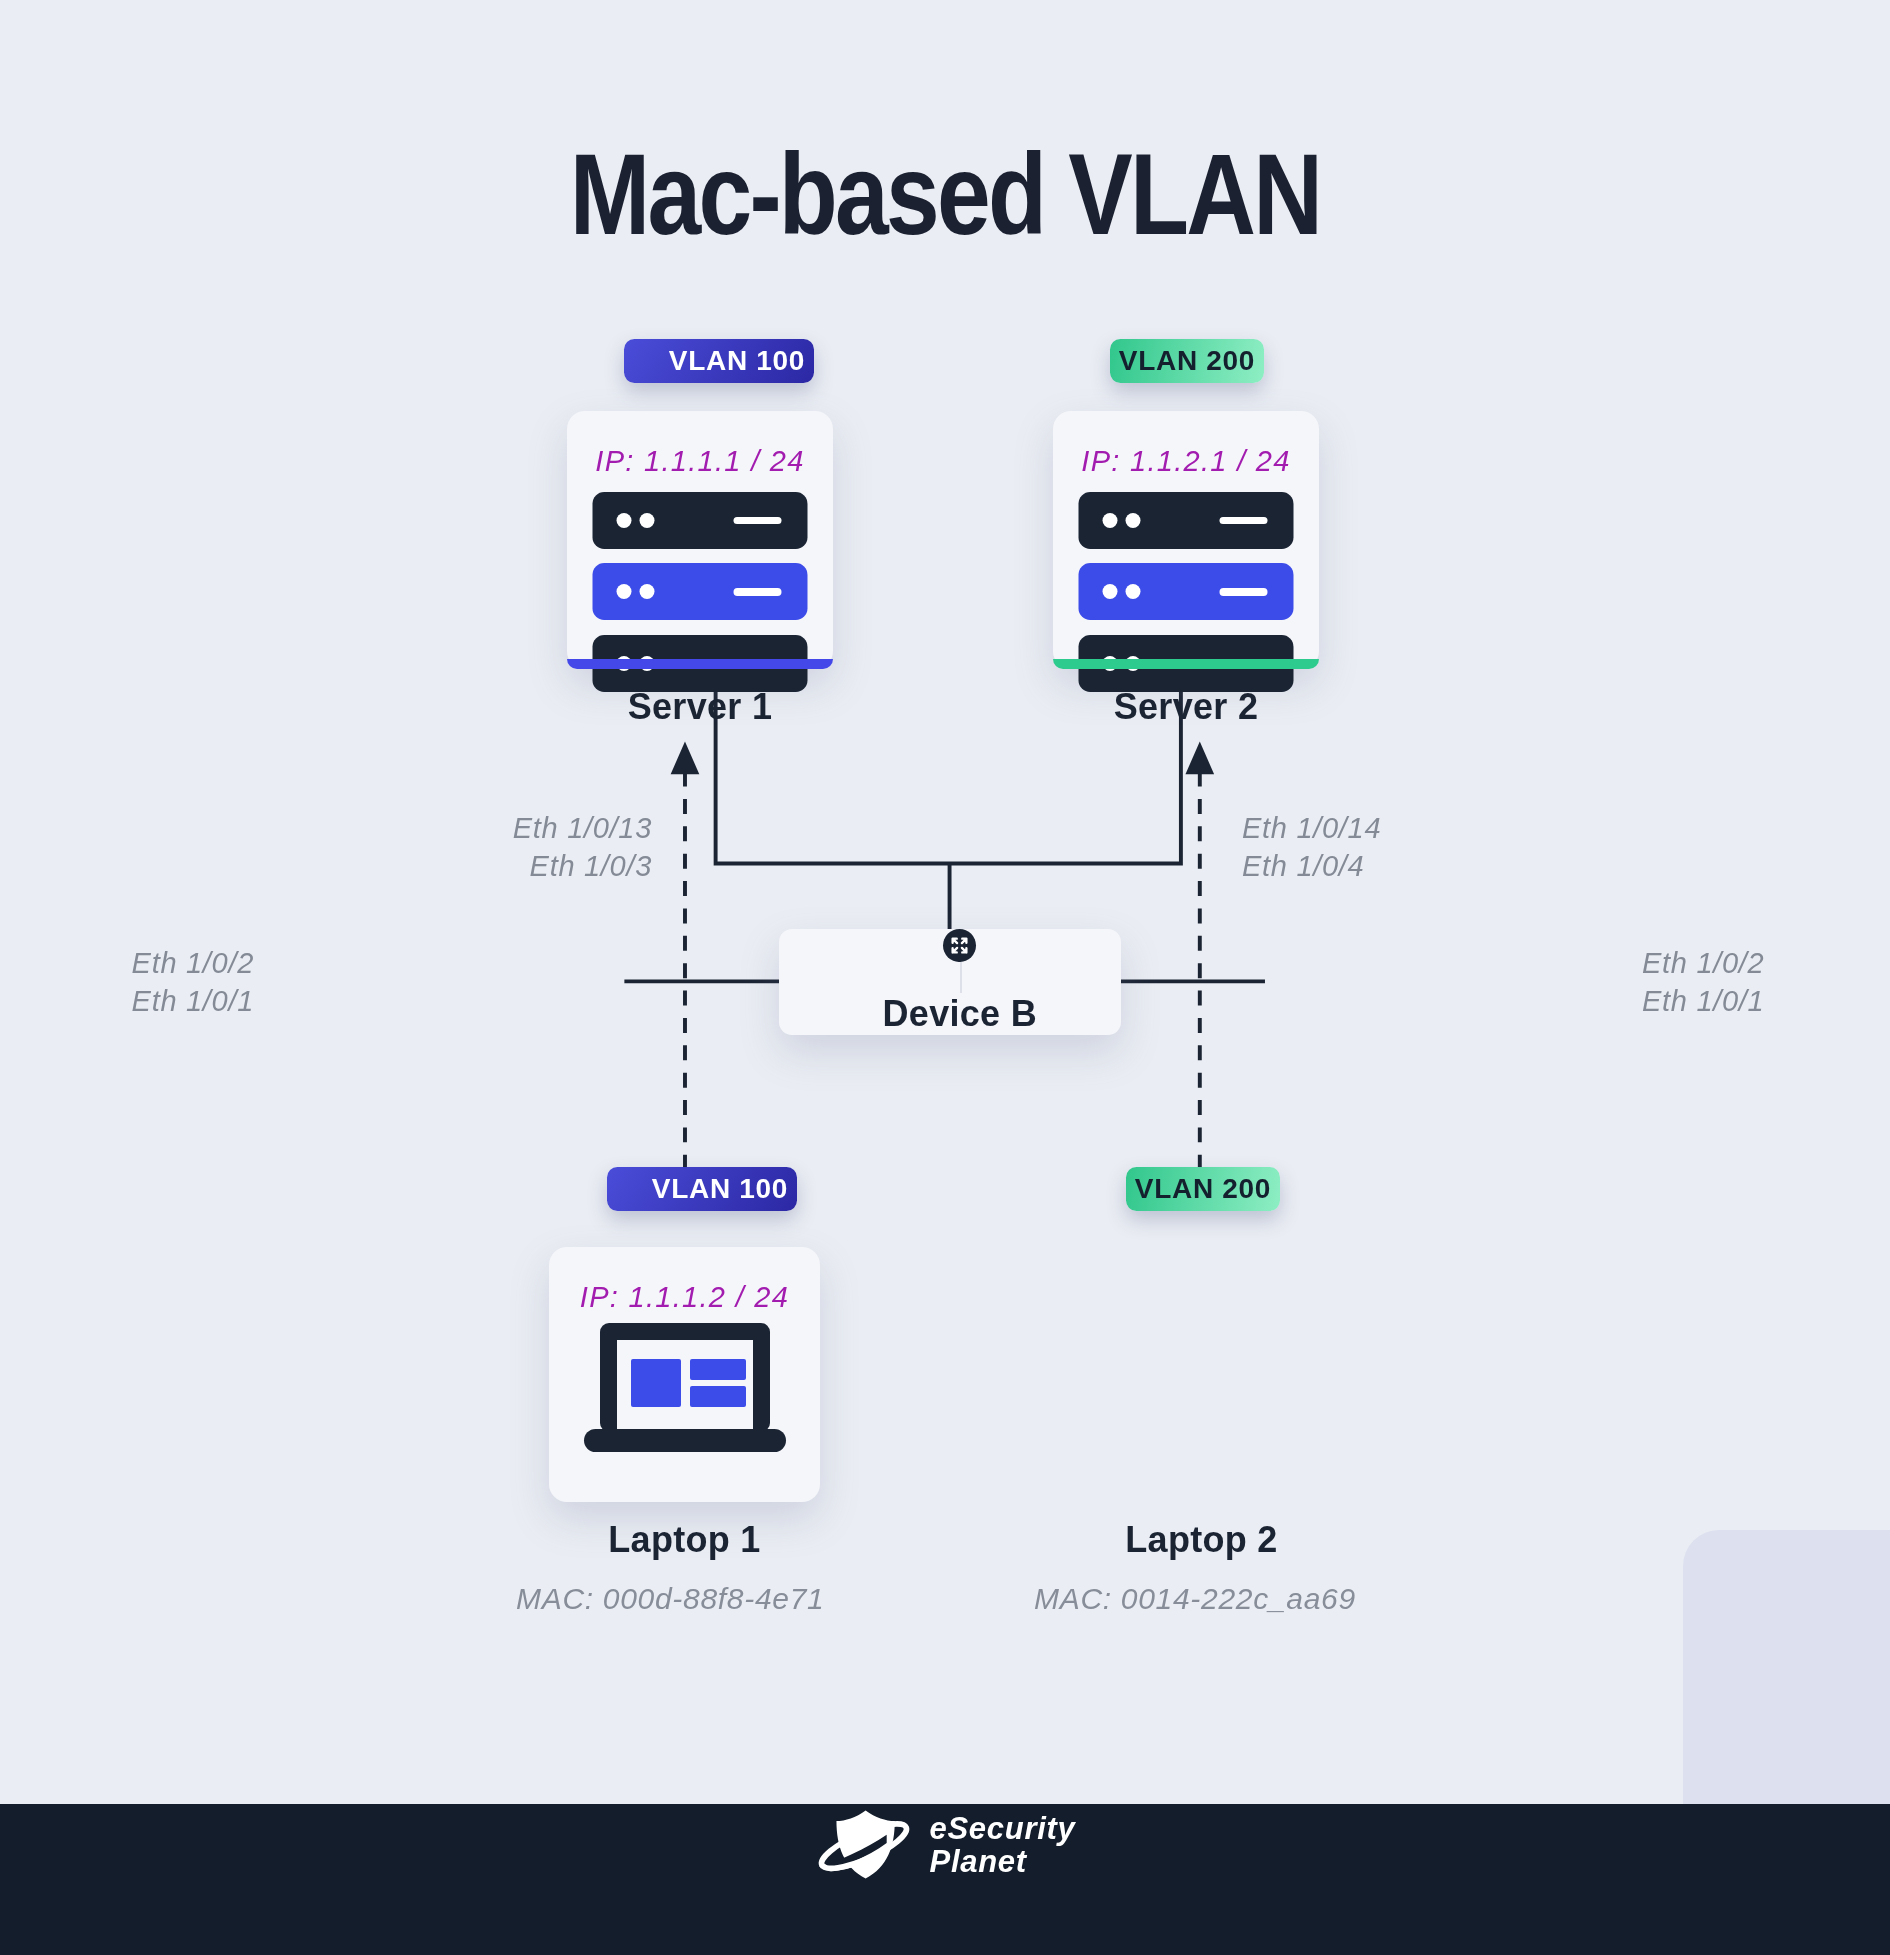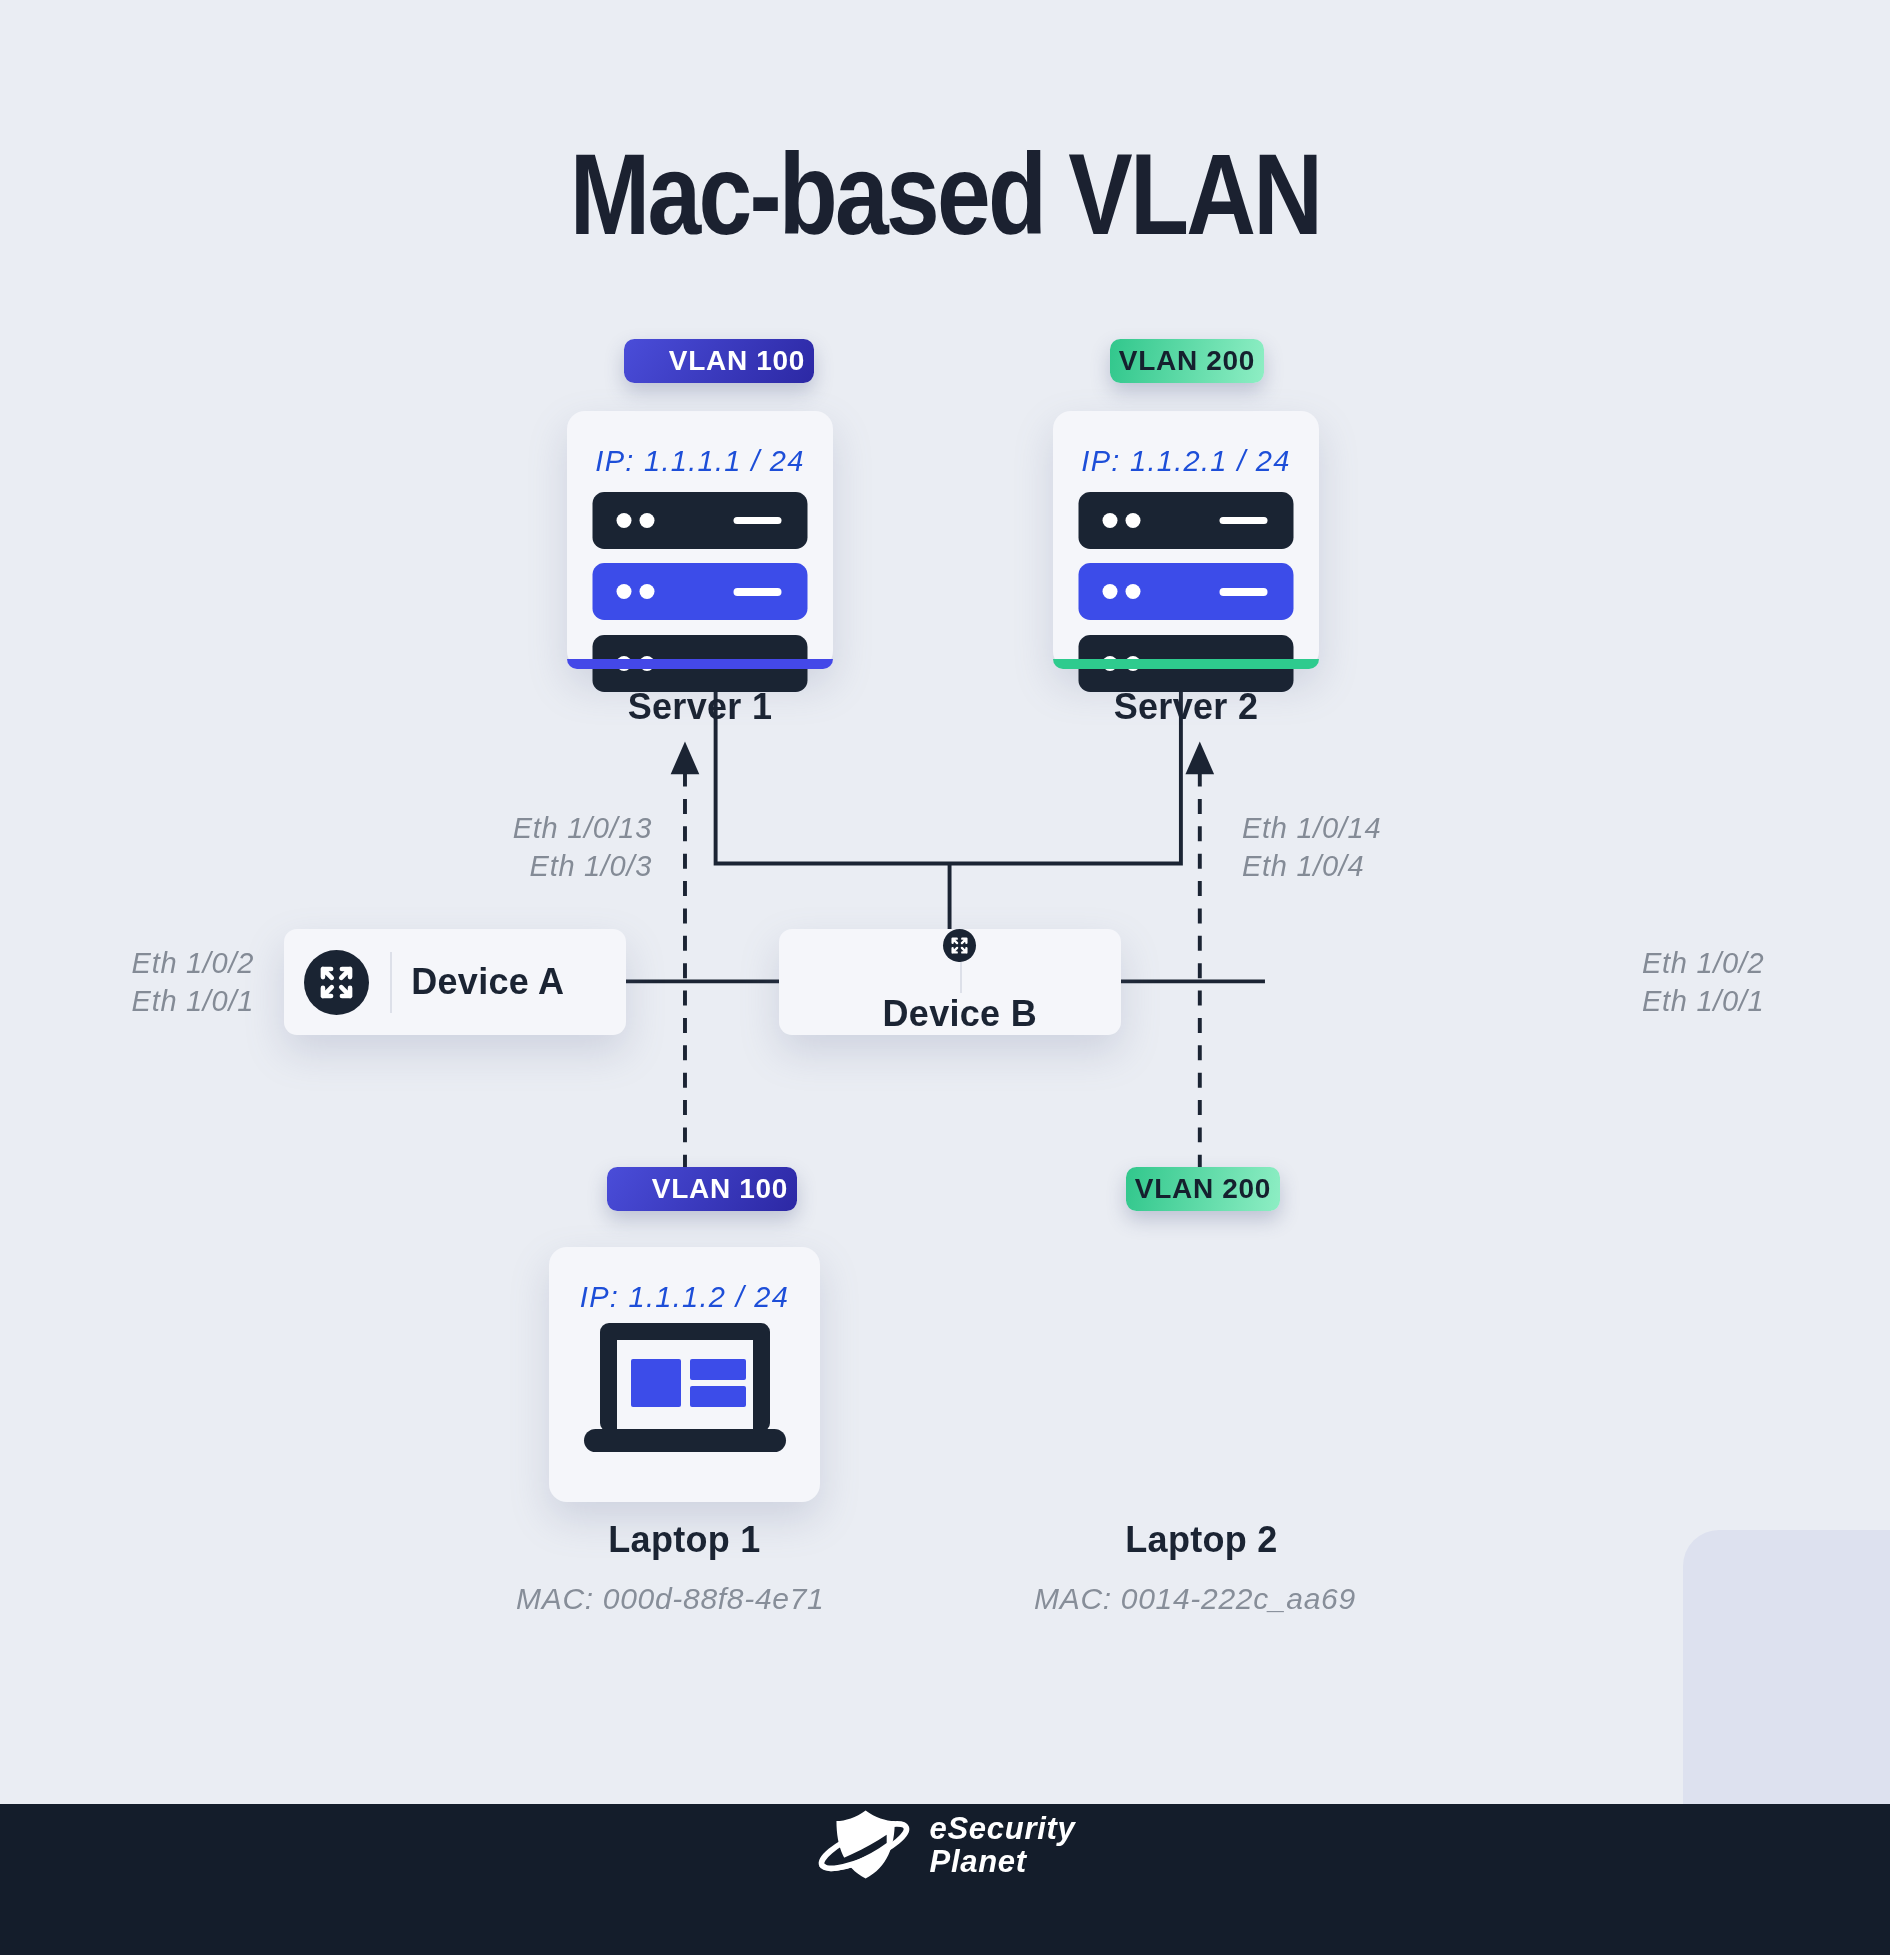--- a/index.html
+++ b/index.html
@@ -30,21 +30,21 @@
   .badge.blue{background:linear-gradient(125deg,#4a4dd9 0%,#2c28a4 100%);color:#ffffff;padding-left:36px;}
   .badge.green{background:linear-gradient(100deg,#31c78c 0%,#8eeec4 100%);color:#15202e;}
 
   
   .node-card{width:266px;height:258px;}
   .node-card .accent{position:absolute;left:0;right:0;bottom:0;height:10.4px;
     border-radius:0 0 18px 18px;}
   .accent.blue{background:#4448e8;}
   .accent.green{background:#2ecb8e;}
   .ip{position:absolute;left:0;right:0;top:34px;text-align:center;
-    font-size:29px;font-style:italic;color:#1d4ed8;letter-spacing:1.3px;}
+    font-size:29px;font-style:italic;color:#a21caf;letter-spacing:1.3px;}
 
   
   .server-icon{position:absolute;left:50%;top:81px;transform:translateX(-50%);
     width:215px;display:flex;flex-direction:column;gap:14.3px;}
   .srv-bar{height:57px;border-radius:11.7px;display:flex;align-items:center;
     justify-content:space-between;padding:0 26px 0 23.5px;box-sizing:border-box;}
   .srv-bar.dark{background:#1a2433;}
   .srv-bar.blue{background:#3c4ce9;}
   .srv-dots{display:flex;gap:8.5px;}
   .srv-dot{width:15px;height:15px;border-radius:50%;background:#ffffff;}
@@ -172,33 +172,20 @@
   </div>
   <div class="eth right-align" style="right:1636px;top:944px;">
     <div>Eth 1/0/2</div>
     <div>Eth 1/0/1</div>
   </div>
   <div class="eth" style="left:1642px;top:944px;">
     <div>Eth 1/0/2</div>
     <div>Eth 1/0/1</div>
   </div>
 
-  <div class="card device-card" style="left:284px;top:929px;border-radius:13px;">
-    <svg width="65" height="65" viewBox="0 0 48 48">
-      <circle cx="24" cy="24" r="24" fill="#1a2433"></circle>
-      <g stroke="#ffffff" stroke-width="3.4" stroke-linecap="round" stroke-linejoin="round" fill="none">
-        <path d="M20.5 20.5 L14 14 M14 20 L14 14 L20 14"></path>
-        <path d="M27.5 20.5 L34 14 M28 14 L34 14 L34 20"></path>
-        <path d="M20.5 27.5 L14 34 M14 28 L14 34 L20 34"></path>
-        <path d="M27.5 27.5 L34 34 M28 34 L34 34 L34 28"></path>
-      </g>
-    </svg>
-    <div class="divider"></div>
-    <div class="device-name">Device A</div>
-  </div>
 
   <div class="card device-card" style="left:779px;top:929px;border-radius:13px;flex-direction:column;">
     <svg width="65" height="65" viewBox="0 0 48 48">
       <circle cx="24" cy="24" r="24" fill="#1a2433"></circle>
       <g stroke="#ffffff" stroke-width="3.4" stroke-linecap="round" stroke-linejoin="round" fill="none">
         <path d="M20.5 20.5 L14 14 M14 20 L14 14 L20 14"></path>
         <path d="M27.5 20.5 L34 14 M28 14 L34 14 L34 20"></path>
         <path d="M20.5 27.5 L14 34 M14 28 L14 34 L20 34"></path>
         <path d="M27.5 27.5 L34 34 M28 34 L34 34 L34 28"></path>
       </g>

